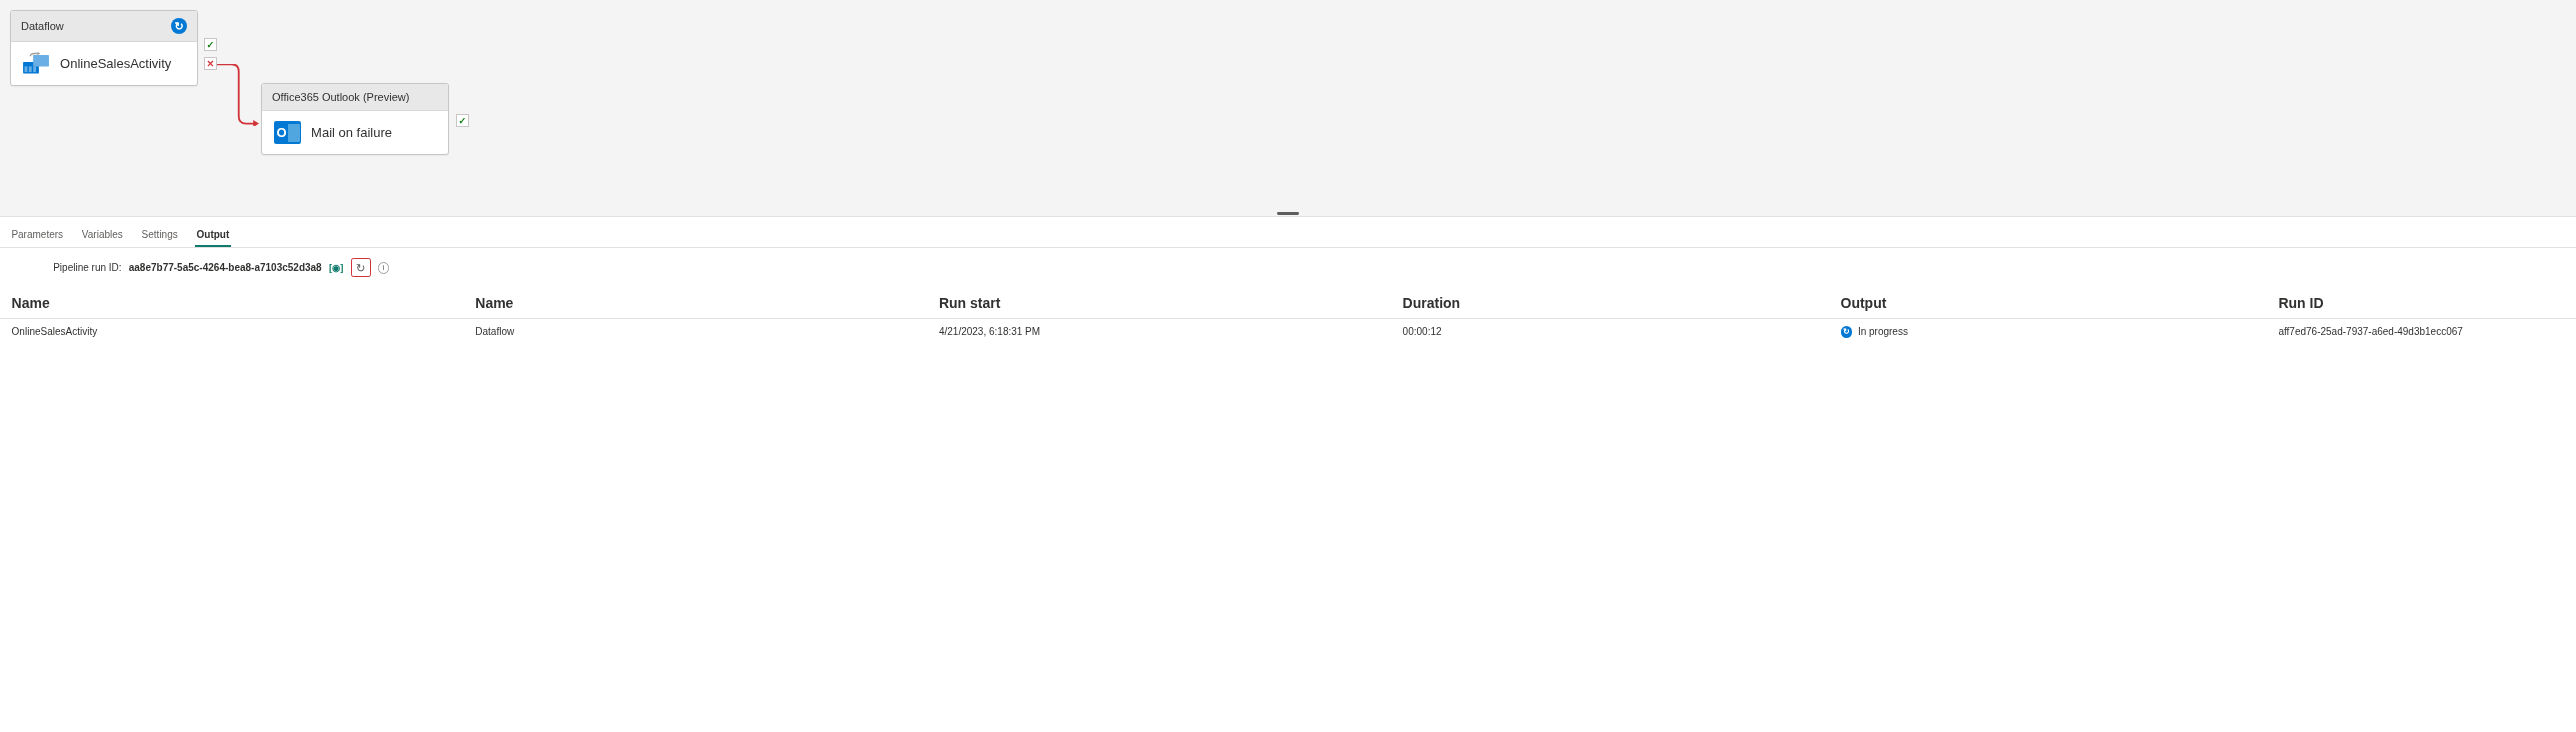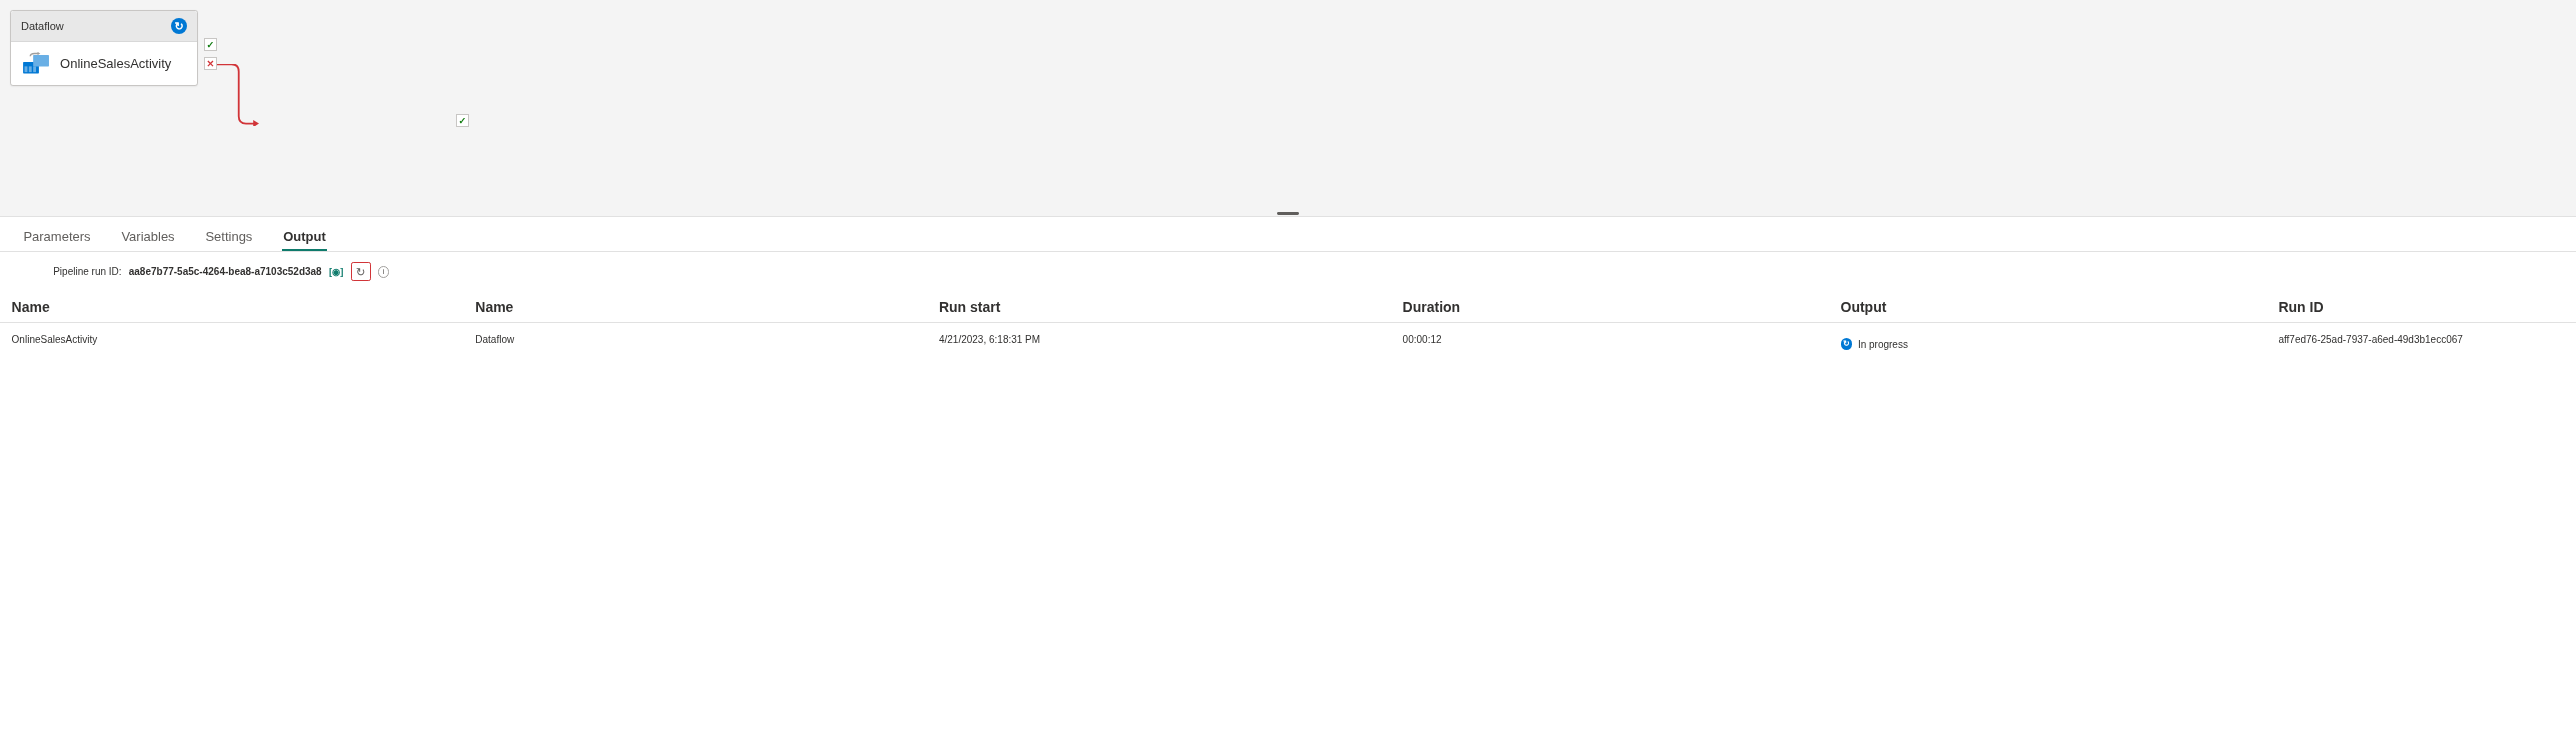--- a/index.html
+++ b/index.html
@@ -129,25 +129,24 @@
       font-weight: bold;
     }
     .tabs {
       display: flex;
       gap: 16px;
       padding: 8.7px 10px 0 10px;
       border-bottom: 0.7px solid #e1e1e1;
     }
     .tab {
       padding: 2.9px 1.4px 5.8px 1.4px;
-      font-size: 13px;
+      font-size: 10px;
       color: #605e5c;
       cursor: pointer;
       border-bottom: 2.2px solid transparent;
-      margin-left: 12px;
     }
     .tab.active {
       color: #323130;
       font-weight: 600;
       border-bottom-color: #0f7b6c;
     }
     .run-info {
       display: flex;
       align-items: center;
       gap: 7.2px;
@@ -199,23 +198,22 @@
       border-bottom: 0.7px solid #e1e1e1;
       font-size: 14px;
     }
     .output-table td {
       padding: 7.2px 11.6px;
       font-size: 10px;
       color: #323130;
     }
     .status-cell {
       display: flex;
-      align-items: flex-end;
+      align-items: center;
       gap: 5.8px;
-      margin-top: 8px;
     }
     .progress-icon-small {
       width: 11.6px;
       height: 11.6px;
       border-radius: 50%;
       background: #0078d4;
       display: flex;
       align-items: center;
       justify-content: center;
     }
@@ -267,20 +265,29 @@
   </div>
 
   <div class="status-marker check-marker marker-1">✓</div>
   <div class="status-marker x-marker marker-2">✕</div>
 
   <svg class="connector-line" viewBox="0 0 58 85">
     <path d="M 0 0 L 20 0 Q 30 0 30 10 L 30 72 Q 30 82 40 82 L 52 82" stroke="#d13438" stroke-width="2.5" fill="none"></path>
     <path d="M 50 77 L 58 82 L 50 87 Z" fill="#d13438"></path>
   </svg>
 
+  <div class="activity-box outlook-box">
+    <div class="activity-header">
+      <span>Office365 Outlook (Preview)</span>
+    </div>
+    <div class="activity-body">
+      <span class="outlook-icon"></span>
+      <span>Mail on failure</span>
+    </div>
+  </div>
 
   <div class="status-marker check-marker marker-3">✓</div>
 
   <div class="resizer"></div>
 </div>
 
 <div class="tabs">
   <div class="tab">Parameters</div>
   <div class="tab">Variables</div>
   <div class="tab">Settings</div>

